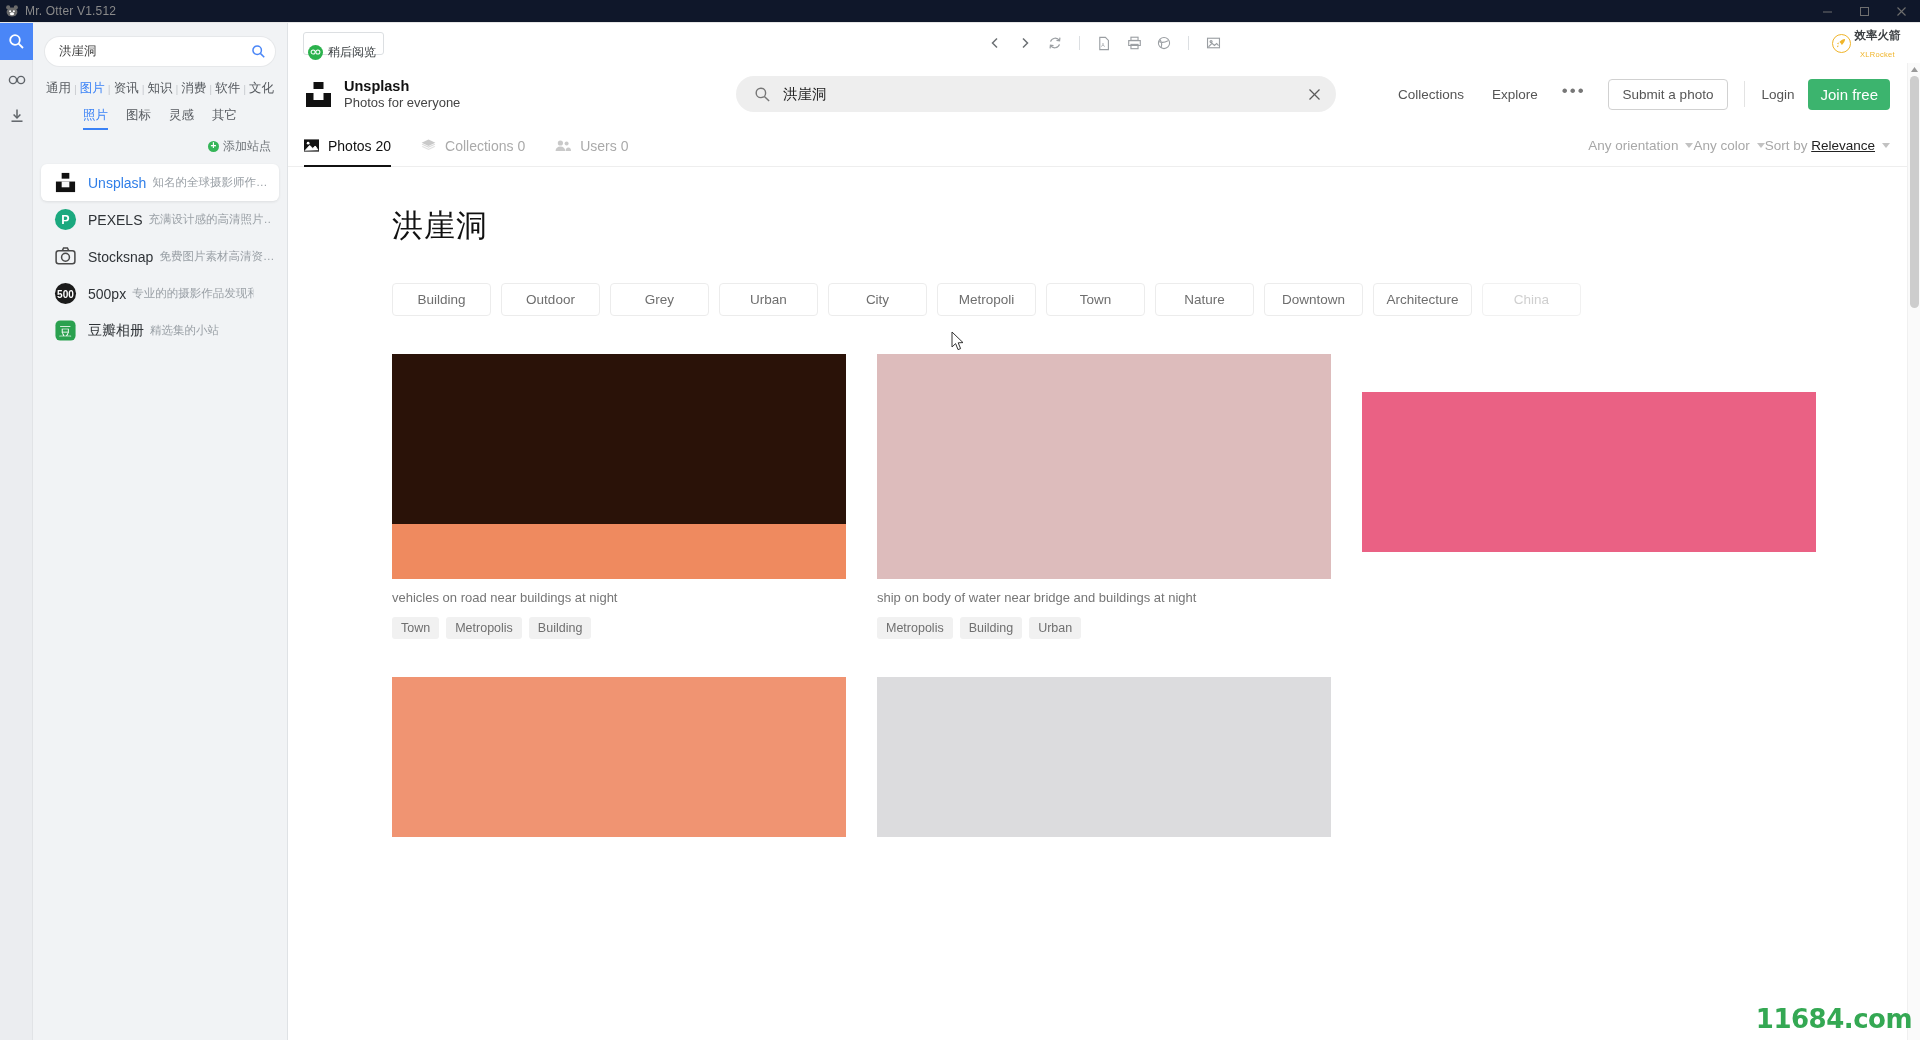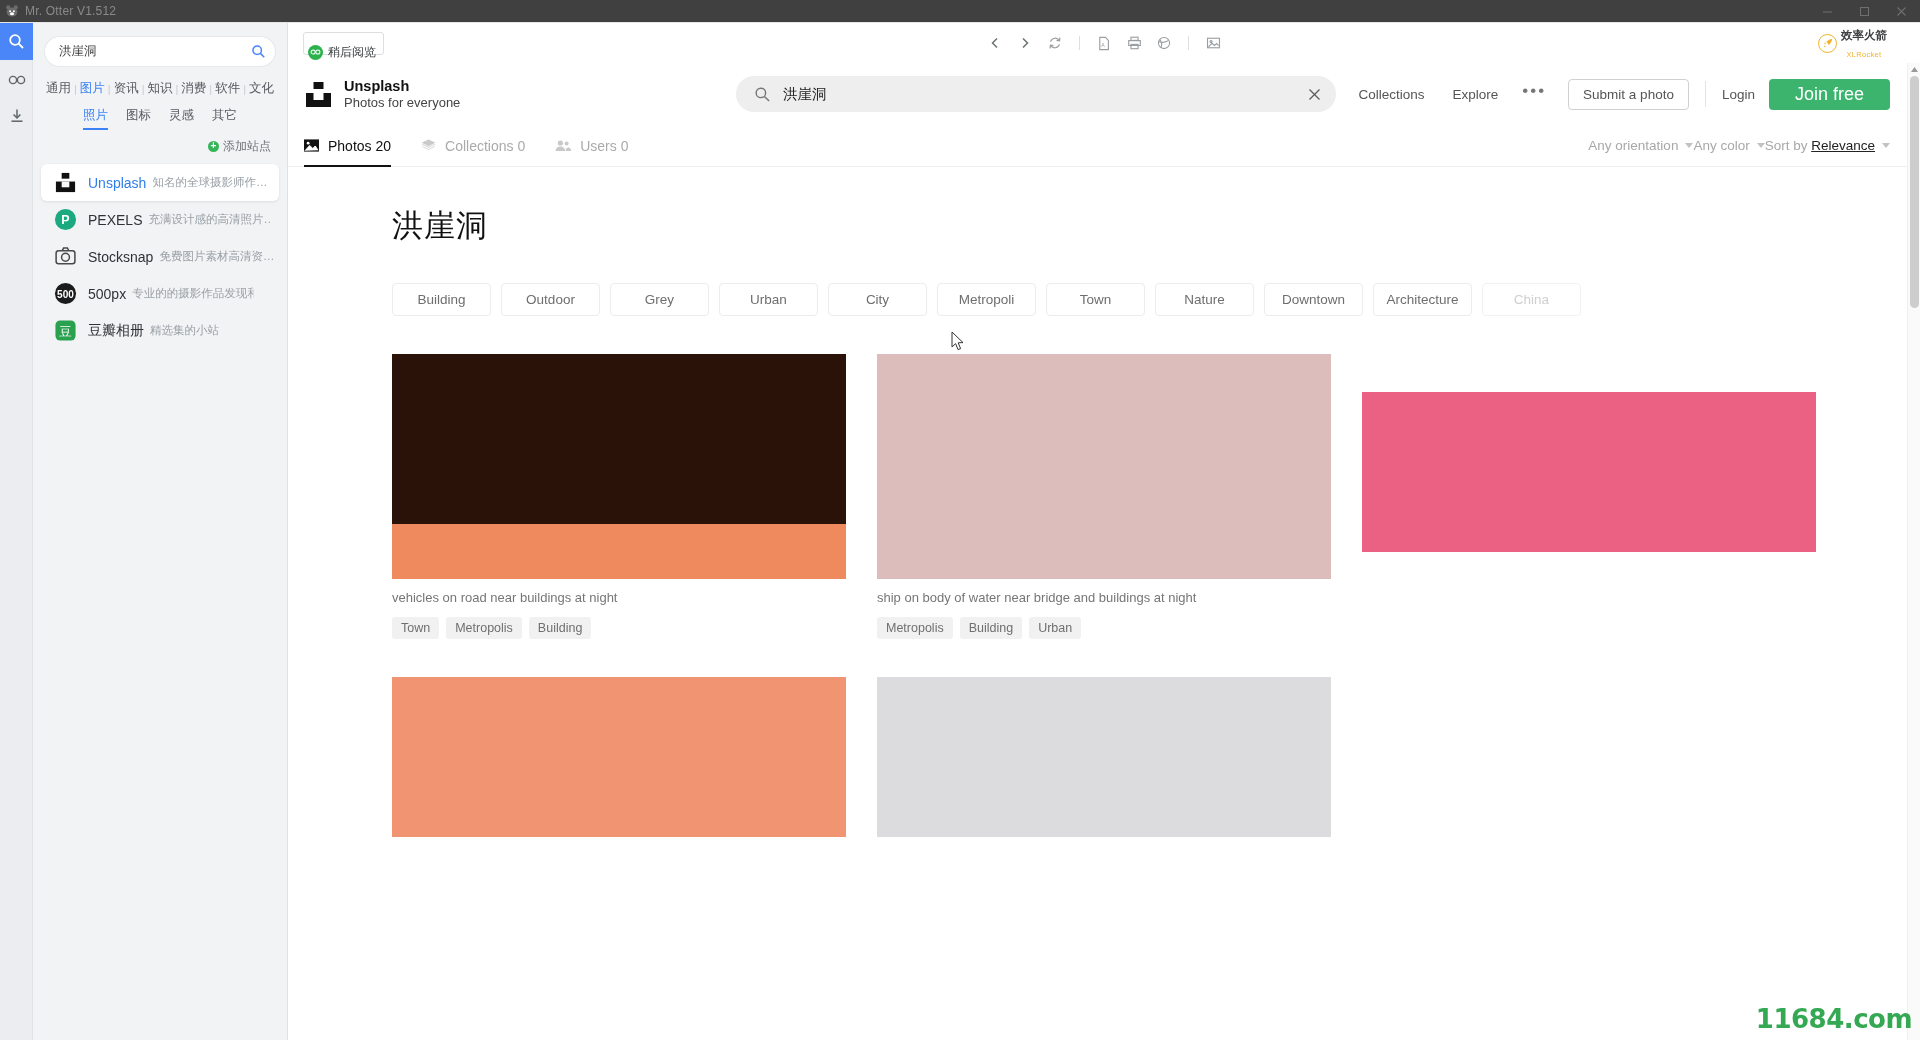--- a/index.html
+++ b/index.html
@@ -6,21 +6,21 @@
   html, body {
     width: 1920px; height: 1040px;
     font-family: "Liberation Sans", sans-serif;
     background: #ffffff;
     overflow: hidden;
   }
 
   
   #titlebar {
     position: absolute; top: 0; left: 0; width: 1920px; height: 23px;
-    background: #404040; border-bottom: 1px solid #e6e6e6;
+    background: #0f172a; border-bottom: 1px solid #e6e6e6;
     display: flex; align-items: center;
   }
   #app-logo {
     width: 14px; height: 14px; margin-left: 5px; margin-right: 6px;
     flex: 0 0 auto;
   }
   #app-title { font-size: 12px; color: #8a8a8a; letter-spacing: .2px; }
   #win-controls { position: absolute; right: 0; top: 0; height: 23px; display: flex; }
   .win-btn {
     width: 37px; height: 23px; display: flex; align-items: center; justify-content: center;
@@ -131,21 +131,21 @@
     width: 22px; height: 22px; border-radius: 50%;
     display: flex; align-items: center; justify-content: center;
     color: #73777b;
   }
   .nav-sep { width: 1px; height: 14px; background: #dcdfe2; margin: 0 5px; }
 
   #brand {
     position: absolute; right: 6px; top: 2px; width: 96px;
     text-align: center;
   }
-  #brand-row { display: flex; align-items: center; justify-content: flex-start; gap: 4px; }
+  #brand-row { display: flex; align-items: center; justify-content: center; gap: 4px; }
   #brand-badge {
     width: 19px; height: 19px; border-radius: 50%; border: 1.3px solid #f0b429;
     display:flex; align-items:center; justify-content:center;
   }
   #brand-cn { font-size: 11.5px; color: #3c4043; font-weight: bold; line-height: 12px; }
   #brand-en { font-size: 7.5px; color: #f0b429; line-height: 9px; letter-spacing: .3px; }
   #brand-sub { font-size: 11.5px; color: #bdbdbd; margin-top: 2px; letter-spacing: .5px; }
 
   
   #page {
@@ -179,22 +179,22 @@
   .unav-link { font-size: 13.5px; color: #555; padding: 0 14px; }
   #unav-dots { font-size: 17px; color: #777; letter-spacing: 2px; padding: 0 14px 6px 10px; }
   #submit-photo {
     font-size: 13.5px; color: #555; border: 1px solid #d1d1d1; border-radius: 4px;
     height: 31px; display: flex; align-items: center; padding: 0 14px; margin-left: 8px;
     background: #fff;
   }
   .unav-vsep { width: 1px; height: 26px; background: #e3e3e3; margin: 0 16px; }
   #unav-login { font-size: 13.5px; color: #555; padding-right: 14px; }
   #join-free {
-    background: #3cb46e; color: #fff; font-size: 18px; border-radius: 4px;
-    height: 31px; display: flex; align-items: center; padding: 0 26px;
+    background: #3cb46e; color: #fff; font-size: 15px; border-radius: 4px;
+    height: 31px; display: flex; align-items: center; padding: 0 12px;
   }
 
   
   #utabs-row {
     height: 42px; border-bottom: 1px solid #eeeeee; position: relative;
     display: flex; align-items: center; padding-left: 16px;
   }
   .utab { display: flex; align-items: center; height: 42px; padding-right: 30px; position: relative; }
   .utab .utab-ico { margin-right: 9px; display: flex; }
   .utab .utab-label { font-size: 14px; color: #aaaaaa; }

